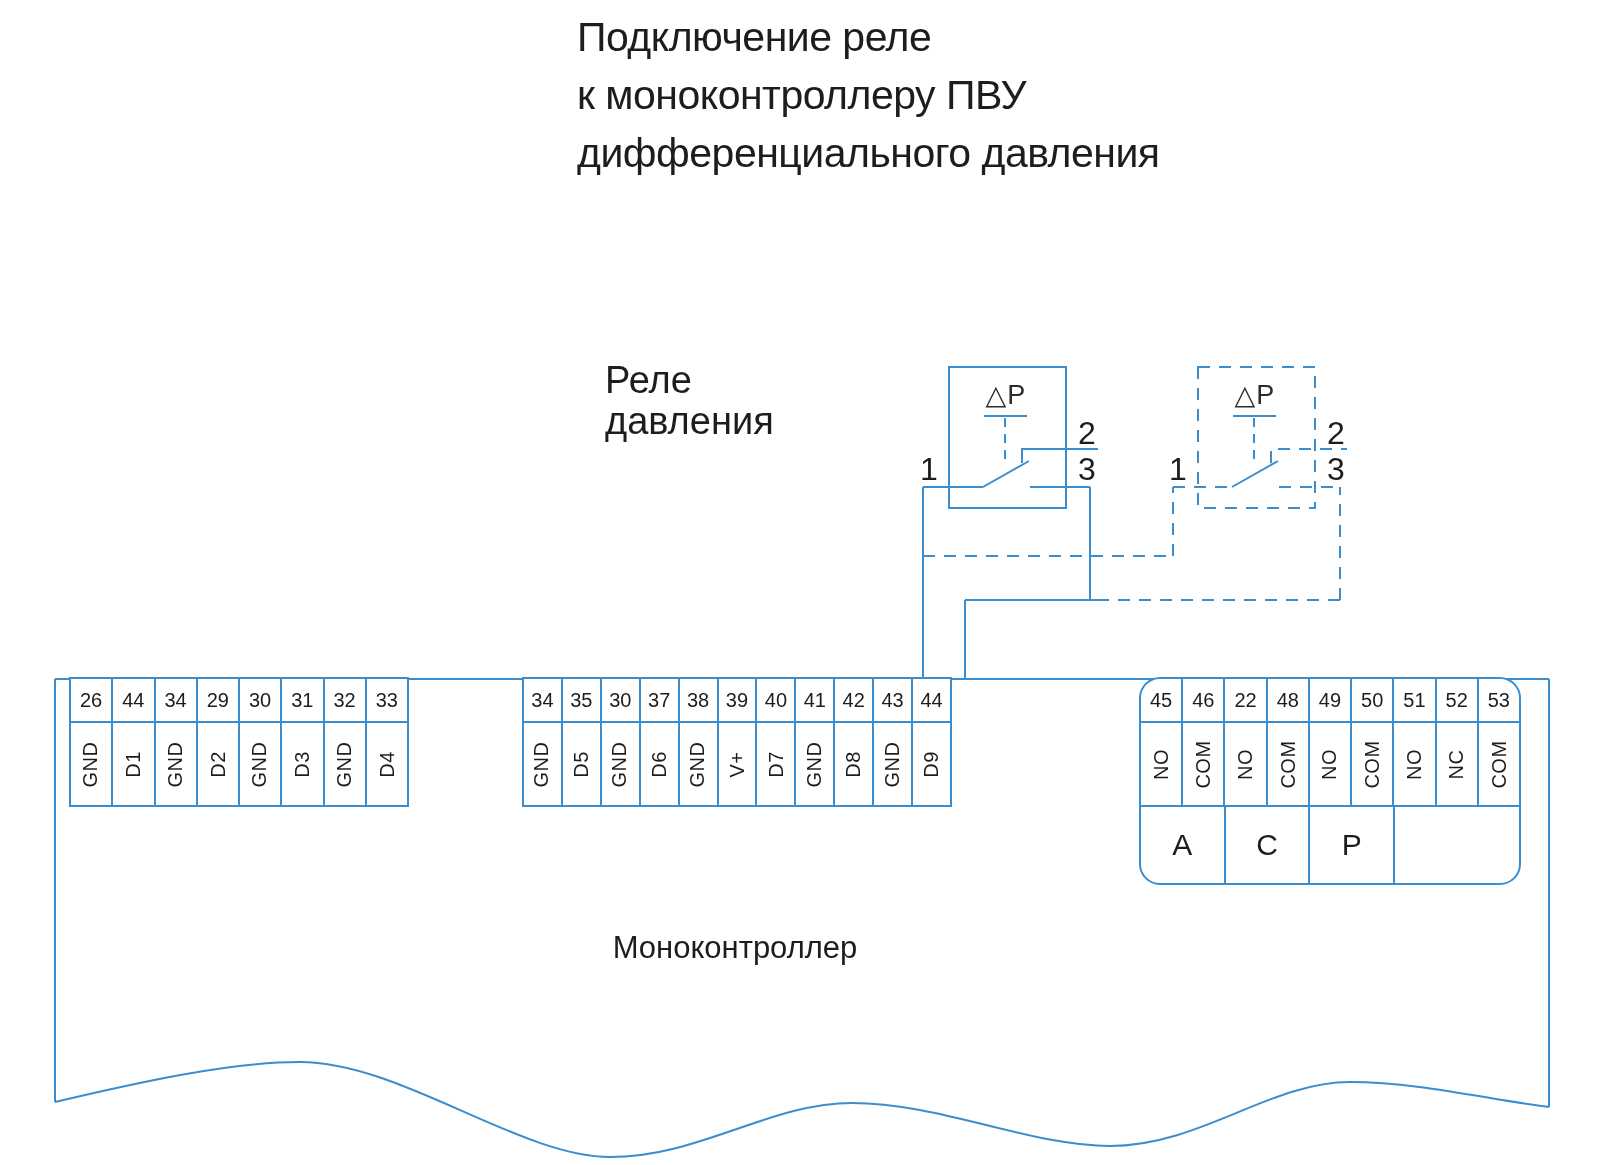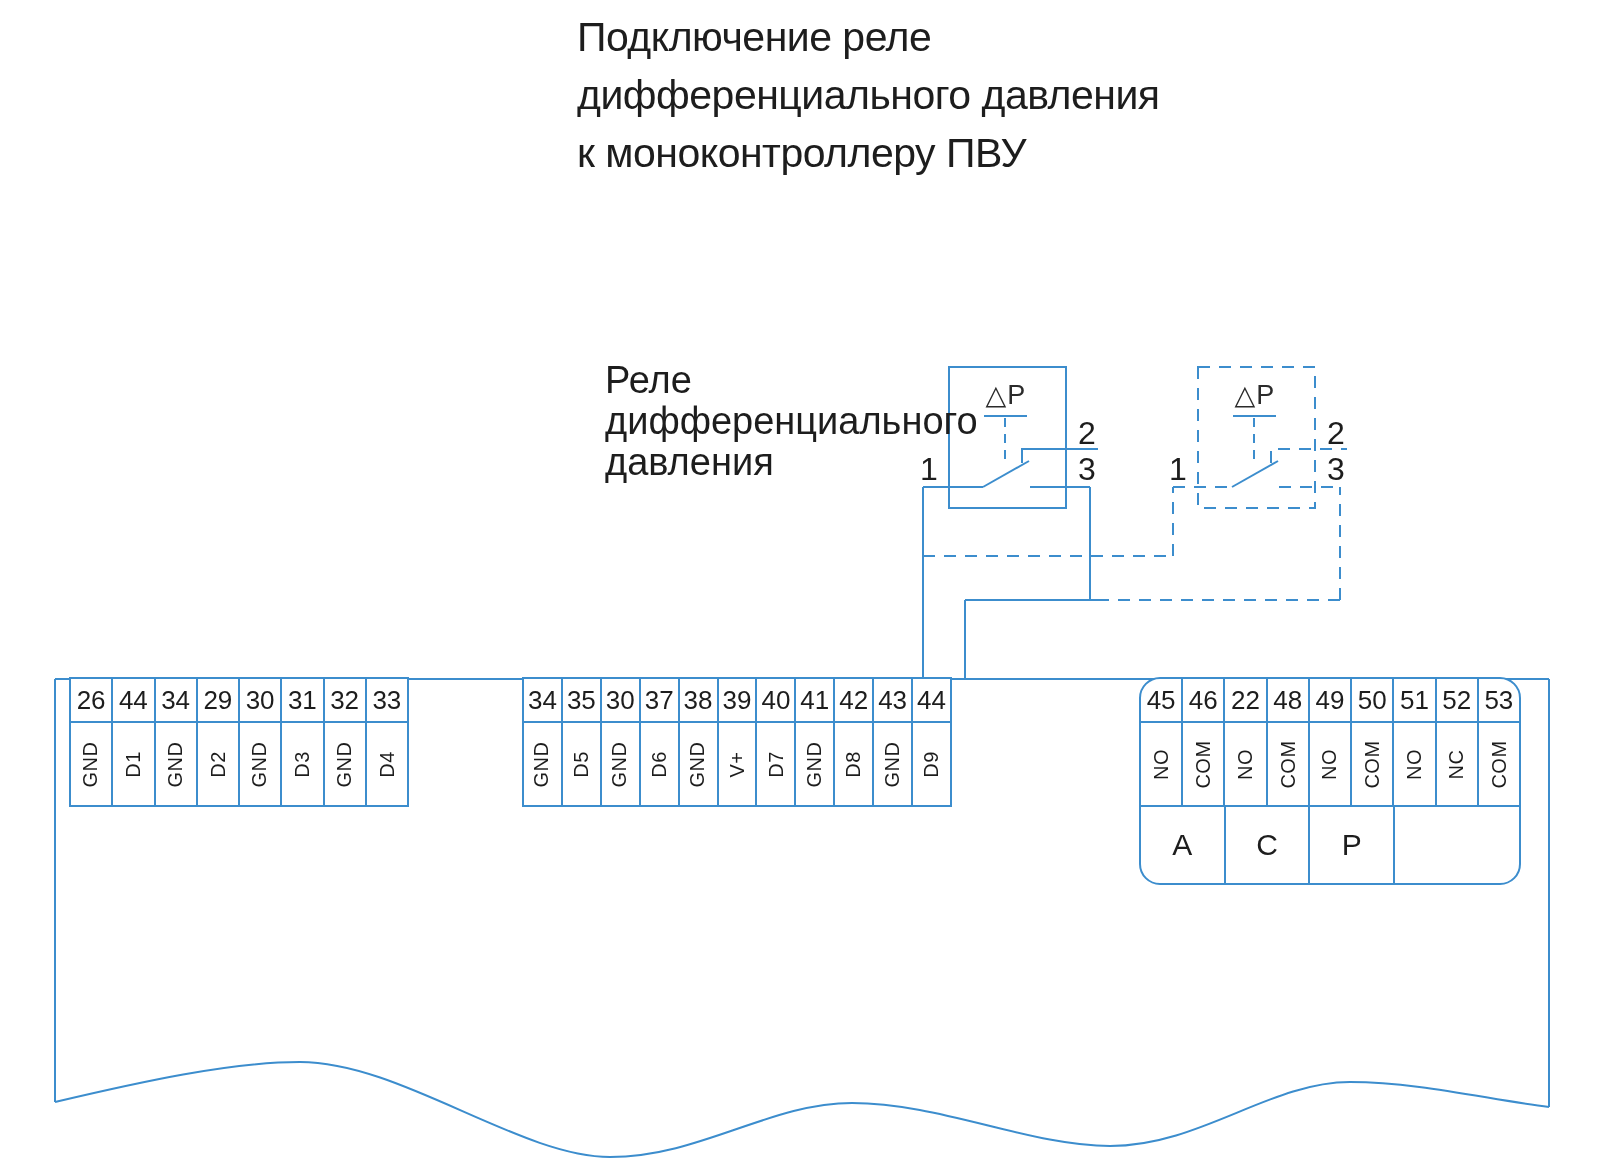--- a/index.html
+++ b/index.html
@@ -39,21 +39,21 @@
   }
   .row{display:flex;width:100%;box-sizing:border-box;}
   .row.nums{height:44px;border-bottom:2px solid var(--blue);}
   .row.labs{height:82px;}
   .row.groups{height:78px;border-top:2px solid var(--blue);}
   .cell{
     flex:1;box-sizing:border-box;border-left:2px solid var(--blue);
     display:flex;align-items:center;justify-content:center;min-width:0;
   }
   .cell:first-child{border-left:none;}
-  .cell.num{font-size:26px;}
+  .cell.num{font-size:20px;}
   .vtext{transform:rotate(-90deg);font-size:20px;white-space:nowrap;letter-spacing:0.5px;}
   .gcell{font-size:30px;}
 </style>
 </head>
 <body>
 
 <div class="stage">
 
   <svg width="1606" height="1165" viewBox="0 0 1606 1165">
 
@@ -92,30 +92,30 @@
     <line class="ln" x1="965" y1="600" x2="965" y2="679"></line>
 
     <line class="ln dash" x1="923" y1="556" x2="1173" y2="556"></line>
     <line class="ln dash" x1="1173" y1="556" x2="1173" y2="487"></line>
     <line class="ln dash" x1="1097" y1="600" x2="1340" y2="600"></line>
     <line class="ln dash" x1="1340" y1="600" x2="1340" y2="487"></line>
   </svg>
 
   <div class="title">
     <div>Подключение реле</div>
+    <div>к моноконтроллеру ПВУ</div>
     <div>дифференциального давления</div>
-    <div>к моноконтроллеру ПВУ</div>
   </div>
 
   <div class="relay-caption">
     <div>Реле</div>
-    <div>дифференциального</div>
     <div>давления</div>
   </div>
 
+  <div class="ctrl-caption">Моноконтроллер</div>
 
   <div class="tblock" style="left:69px;top:677px;width:340px;">
     <div class="row nums">
         <div class="cell num">26</div>
         <div class="cell num">44</div>
         <div class="cell num">34</div>
         <div class="cell num">29</div>
         <div class="cell num">30</div>
         <div class="cell num">31</div>
         <div class="cell num">32</div>

